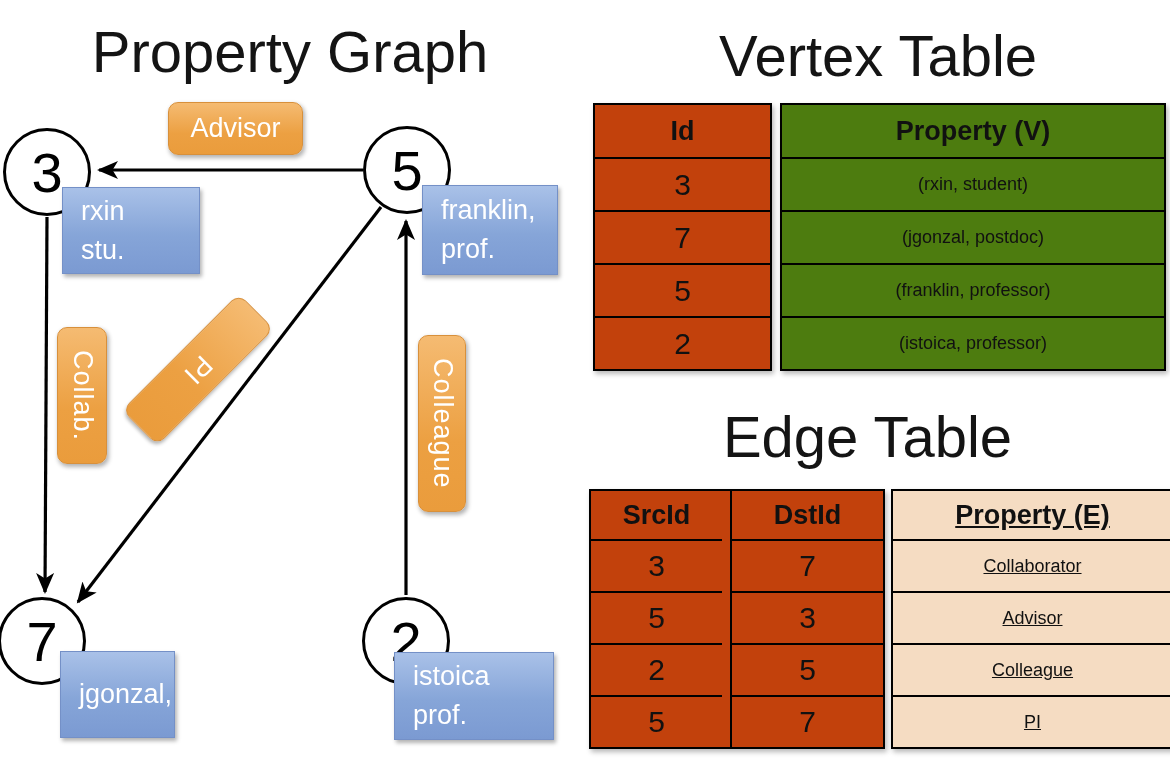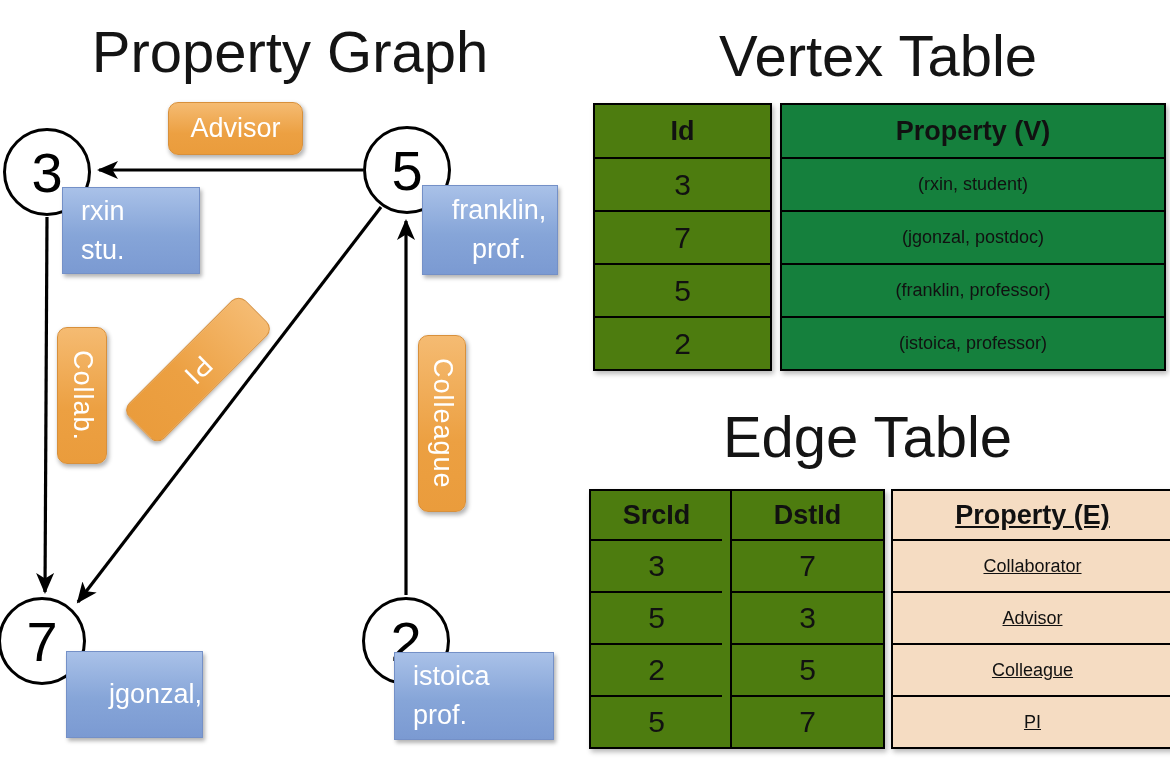--- a/index.html
+++ b/index.html
@@ -28,35 +28,35 @@
   
   .propbox{
     position:absolute;border-radius:0;color:#fff;
     background:linear-gradient(180deg,#a9c1e8 0%,#86a5d8 55%,#7b9ad2 100%);
     border:1px solid #7490c7;box-shadow:1.5px 2.5px 4px rgba(0,0,0,0.30);
     box-sizing:border-box;display:flex;flex-direction:column;justify-content:center;
     padding-left:18px;font-size:27px;line-height:39px;
   }
   
   .twrap{position:absolute;display:flex;align-items:flex-start;}
-  .tbox{border:2.5px solid #000;background:#4d7c0f;box-shadow:2px 3px 5px rgba(0,0,0,0.28);}
+  .tbox{border:2.5px solid #000;background:#c2410c;box-shadow:2px 3px 5px rgba(0,0,0,0.28);}
   .tcolflex{display:flex;flex-direction:column;}
   .split{display:flex;flex-direction:row;}
   .cell{
     display:flex;align-items:center;justify-content:center;
     border-top:2px solid #000;font-size:18px;white-space:nowrap;
   }
   .cell.first{border-top:none;}
   .cell.hdr{font-weight:bold;font-size:27px;}
   .cell.num{font-size:30px;}
   .vcell{height:51px;}
   .vhdr{height:52px;}
   .ecell{height:50px;}
   .ehdr{height:48px;}
-  .bluecol{background:#15803d;}
+  .bluecol{background:#4d7c0f;}
   .tancol{background:#f5dcc2;}
   svg{position:absolute;left:0;top:0;}
 </style>
 </head>
 <body>
 
 <div class="title" style="left:55px;top:18px;width:470px;">Property Graph</div>
 
 <svg width="585" height="760" viewBox="0 0 585 760">
   <defs>
@@ -93,25 +93,25 @@
   <span class="vtext">PI</span>
 </div>
 <div class="pill" style="left:418px;top:335px;width:48px;height:177px;">
   <span class="vtext">Colleague</span>
 </div>
 
 <div class="propbox" style="left:62px;top:187px;width:138px;height:87px;">
   <span>rxin</span>
   <span>stu.</span>
 </div>
-<div class="propbox" style="left:422px;top:185px;width:136px;height:90px;align-items:center;">
+<div class="propbox" style="left:422px;top:185px;width:136px;height:90px;">
   <span>franklin,</span>
   <span>prof.</span>
 </div>
-<div class="propbox" style="left:66px;top:651px;width:137px;height:87px;align-items:flex-end;">
+<div class="propbox" style="left:60px;top:651px;width:115px;height:87px;">
   <span>jgonzal,</span>
 </div>
 <div class="propbox" style="left:394px;top:652px;width:160px;height:88px;">
   <span>istoica</span>
   <span>prof.</span>
 </div>
 
 <div class="title" style="left:648px;top:22px;width:460px;">Vertex Table</div>
 
 <div class="twrap" style="left:593px;top:103px;">

